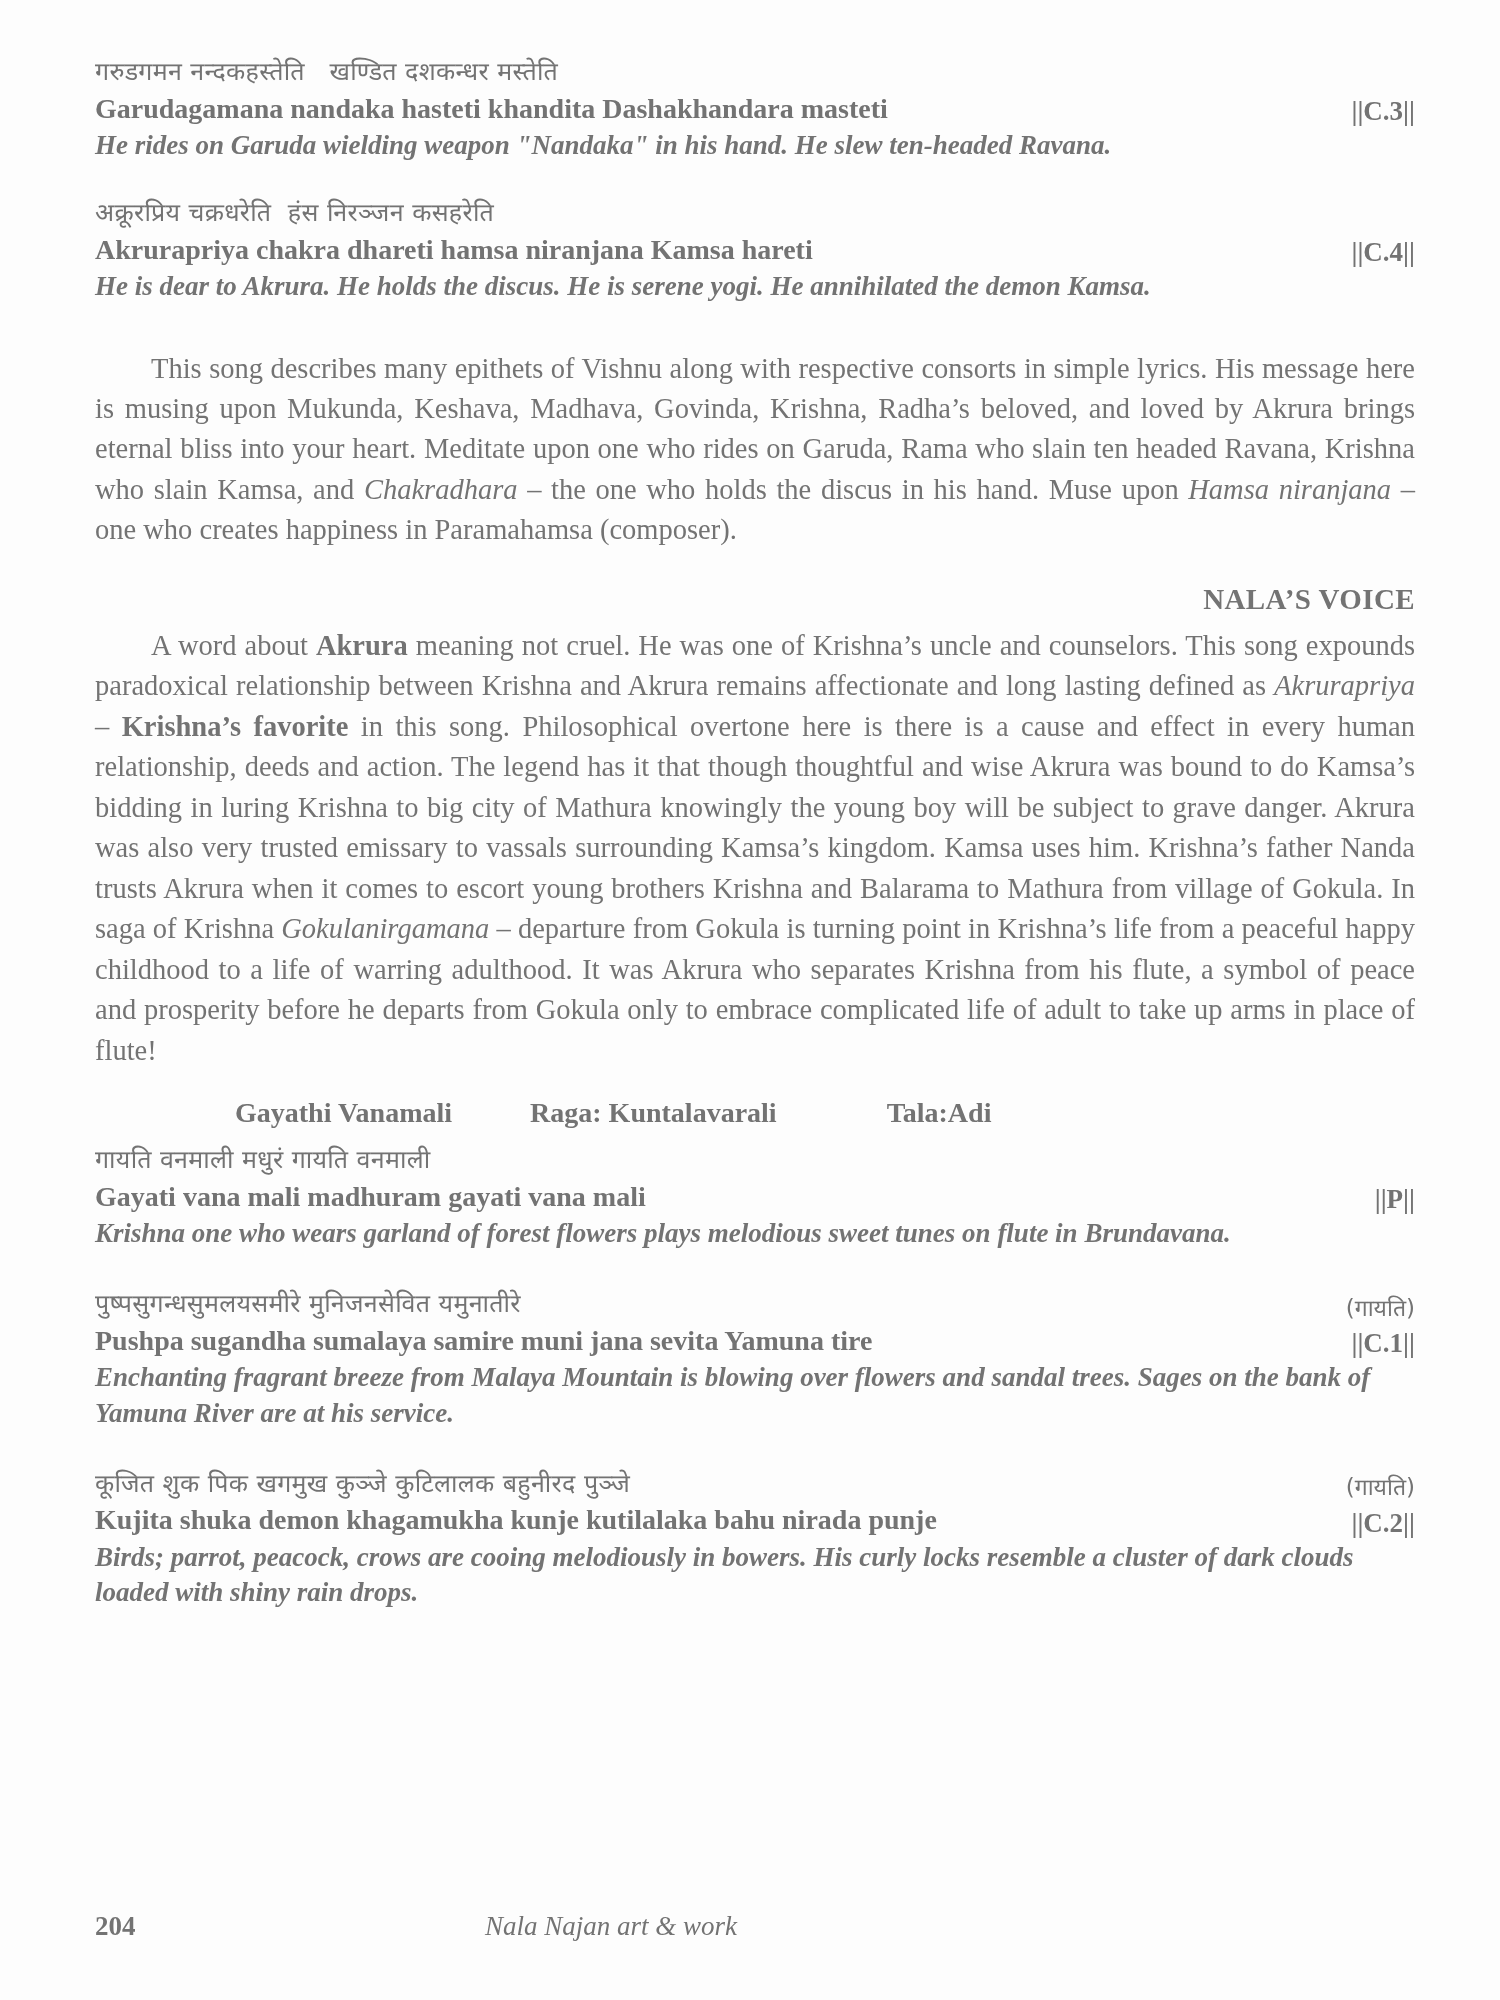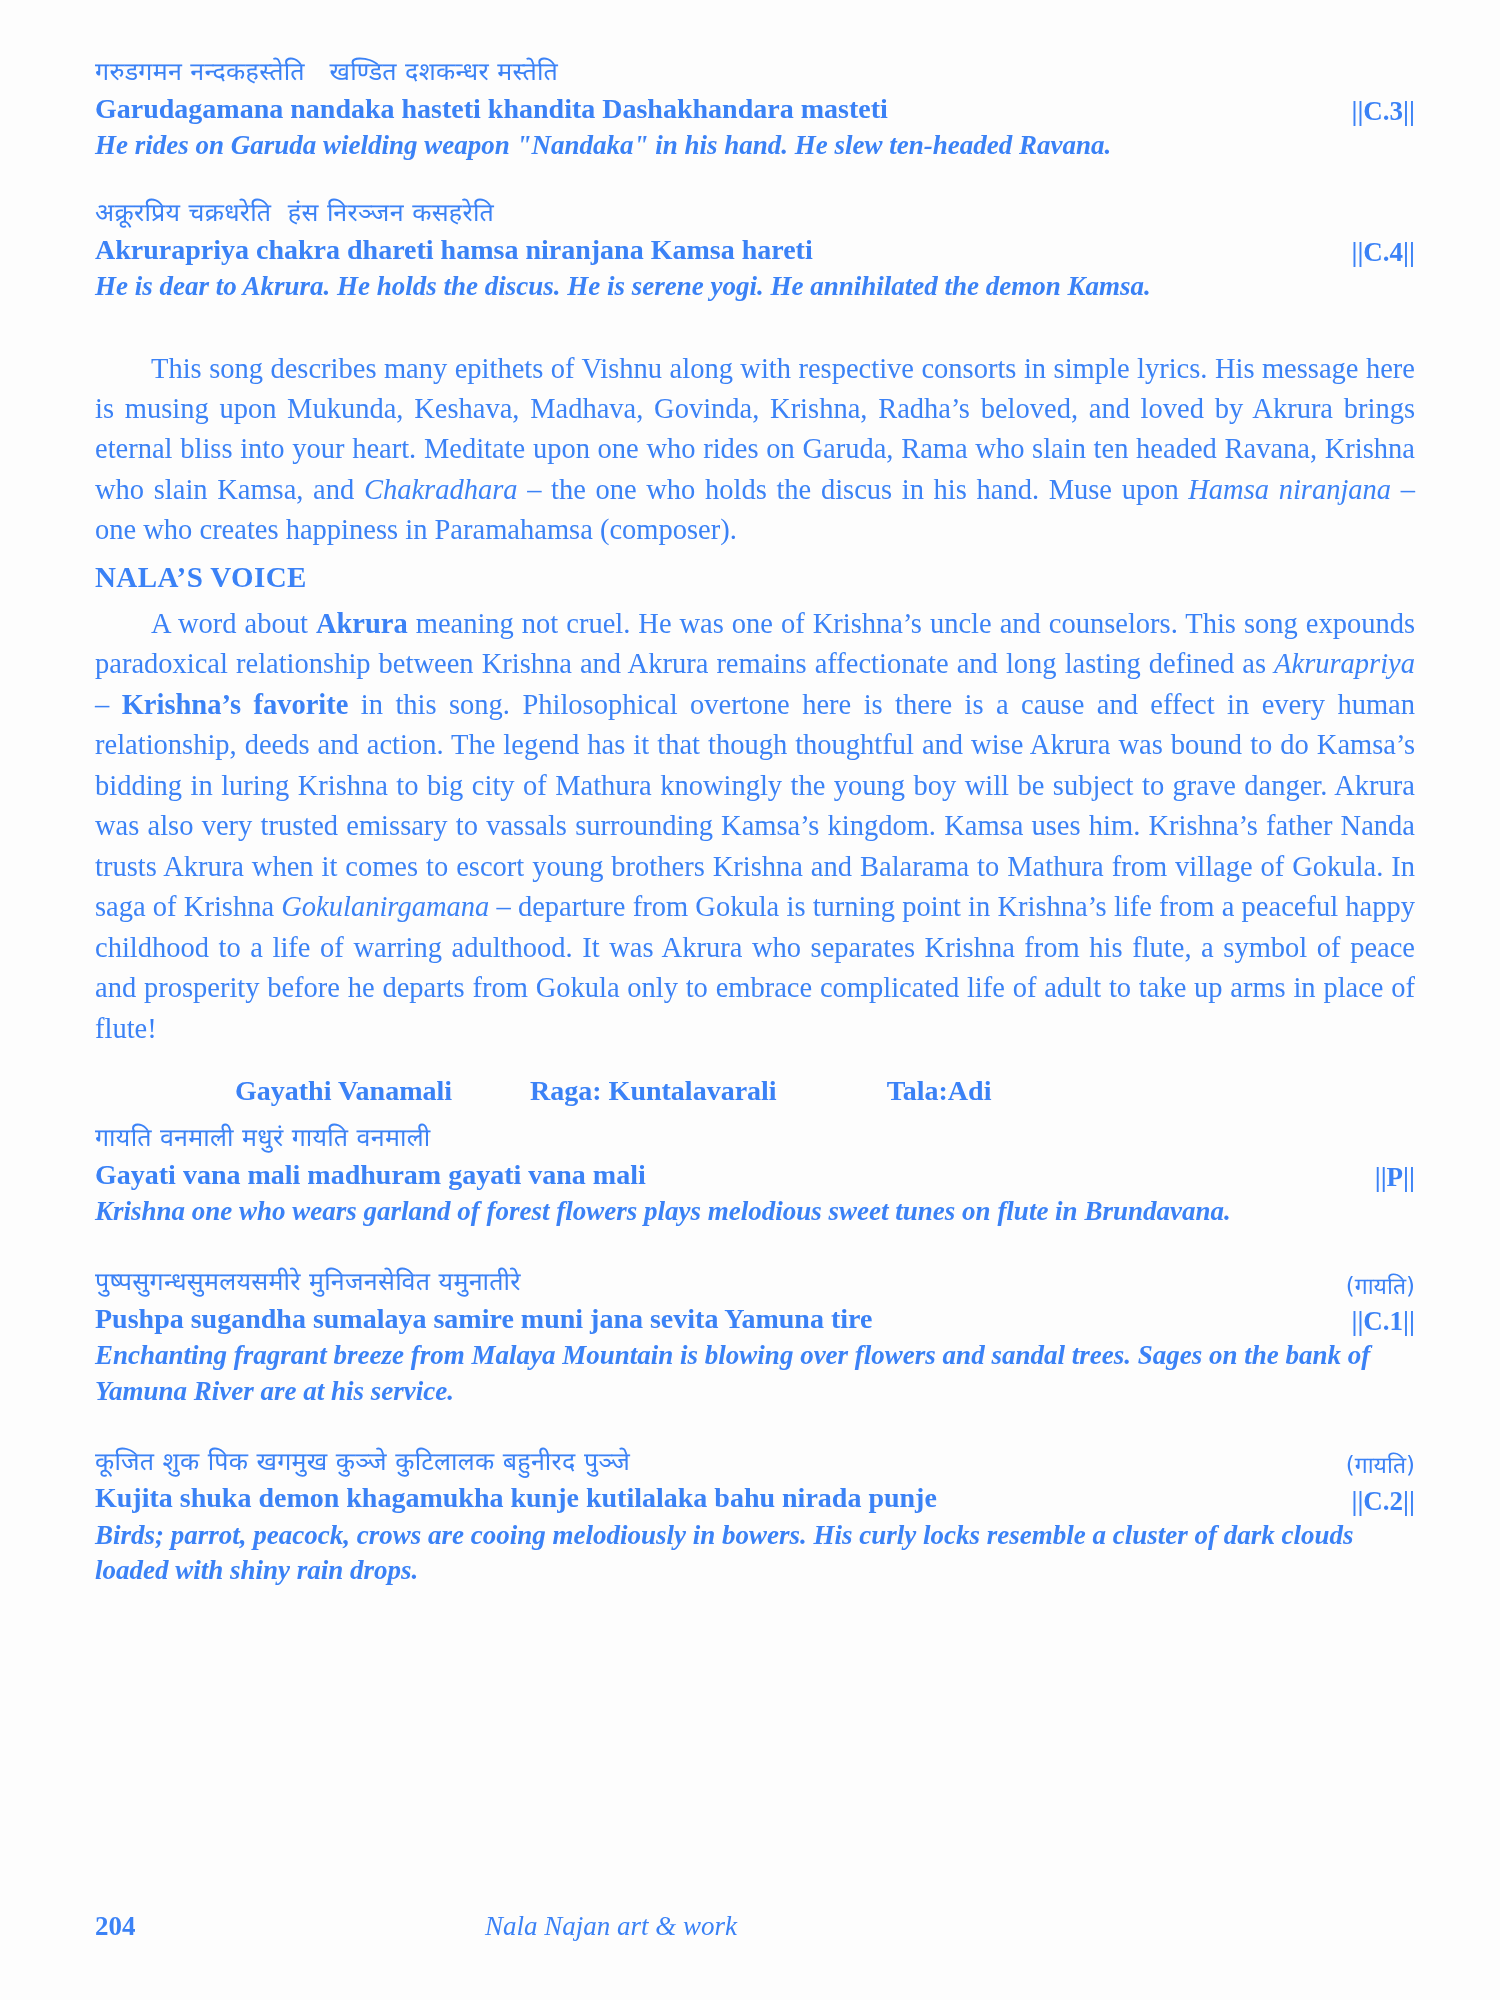--- a/index.html
+++ b/index.html
@@ -6,21 +6,21 @@
     margin: 0;
     padding: 0;
     background: #ffffff;
   }
   .page {
     position: relative;
     width: 1500px;
     height: 2000px;
     background: #fdfdfd;
     font-family: "Liberation Serif", serif;
-    color: #3b82f6;
+    color: #737373;
     box-sizing: border-box;
     padding: 55px 90px 0 95px;
     overflow: hidden;
   }
   .content {
     width: 1320px;
   }
 
   
   .verse {
@@ -72,24 +72,24 @@
     font-size: 28.5px;
     line-height: 1.42;
     text-align: justify;
     text-indent: 56px;
     margin: 0 0 6px 0;
   }
   .gap-sm { height: 14px; }
   .gap-md { height: 26px; }
 
   h2.section-title {
-    text-align: left;
+    text-align: right;
     font-size: 29px;
     font-weight: bold;
-    margin: 10px 0 10px 0;
+    margin: 32px 0 10px 0;
     letter-spacing: 0.4px;
   }
 
   .song-head {
     display: flex;
     font-weight: bold;
     font-size: 28px;
     margin: 26px 0 14px 0;
     padding-left: 140px;
   }

